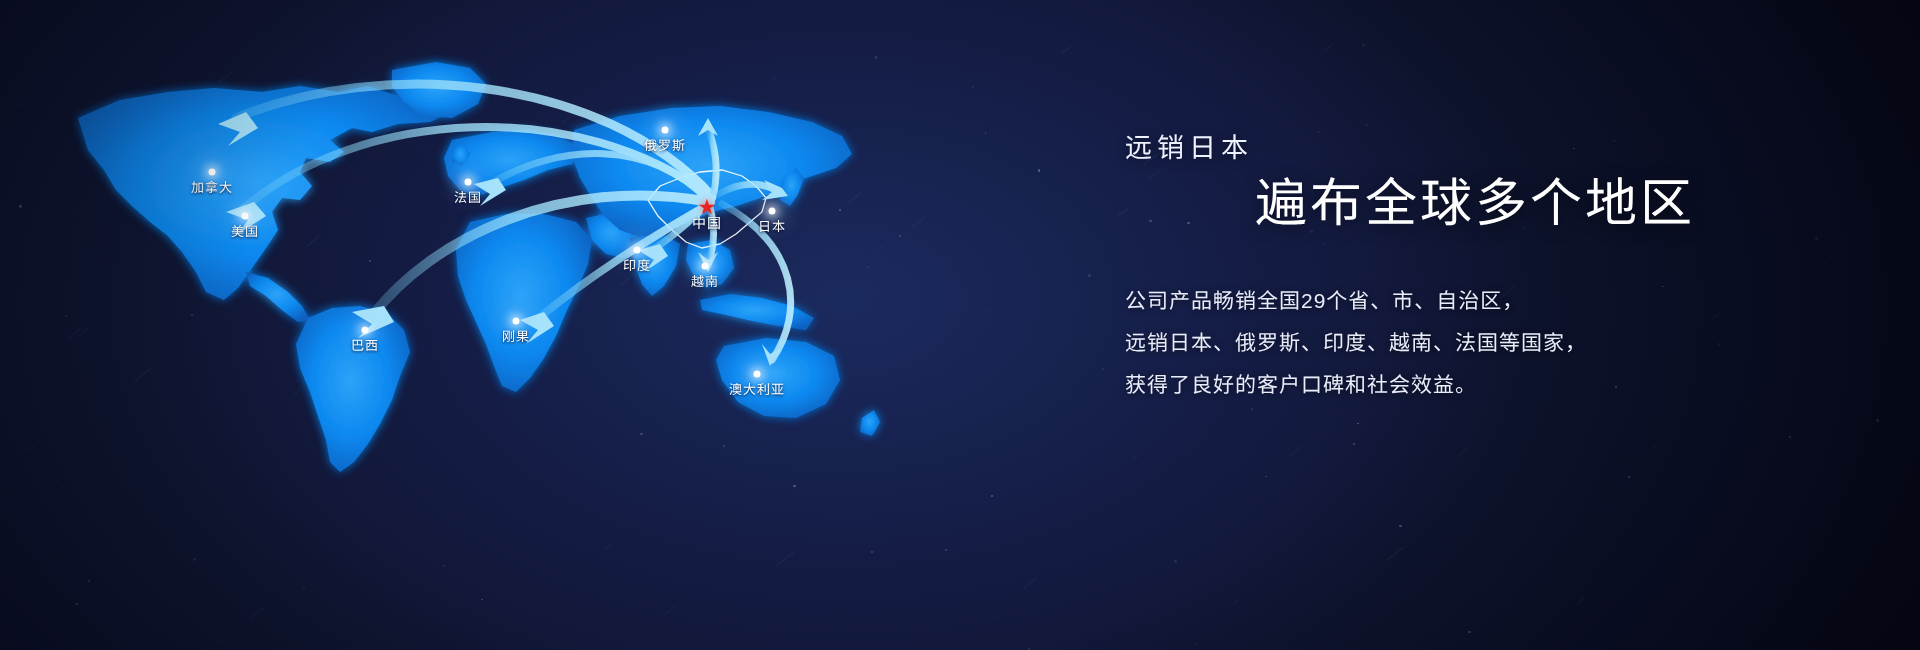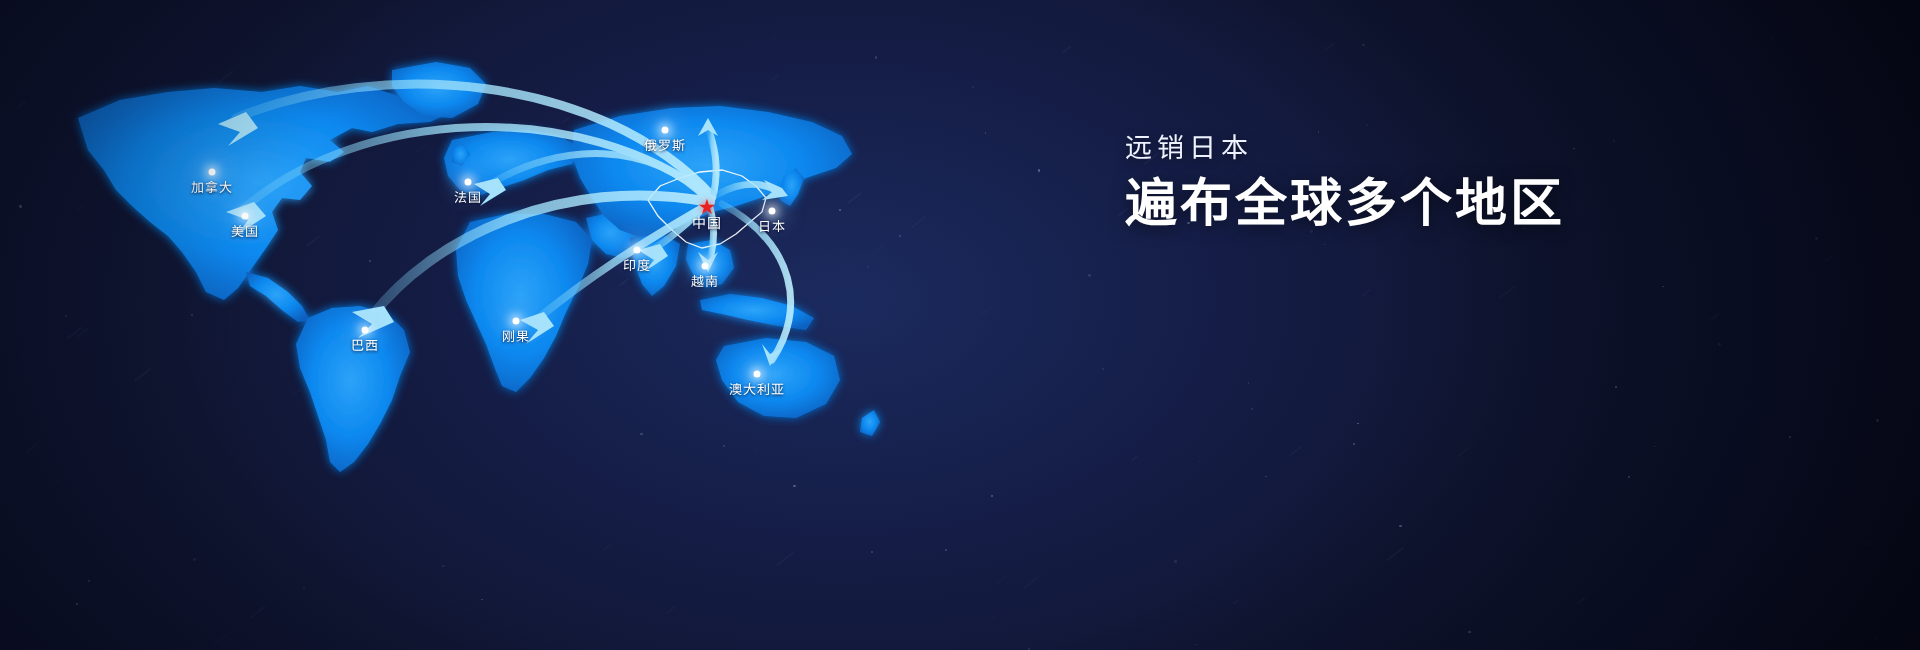--- a/index.html
+++ b/index.html
@@ -49,22 +49,23 @@
 
   
   #panel{position:absolute;left:1125px;top:132px;width:700px;}
   #eyebrow{
     color:#eef2ff;font-size:27px;line-height:1.2;letter-spacing:5px;
     font-weight:400;margin:0 0 10px 0;
     text-shadow:0 2px 10px rgba(0,0,0,.5);
   }
   #headline{
     color:#ffffff;font-size:52px;line-height:1.15;letter-spacing:3px;
-    font-weight:700;margin:0 0 46px 0;
+    font-weight:400;margin:0 0 46px 0;
     text-shadow:0 3px 16px rgba(0,0,0,.55);
+    text-align:center;
   }
   #desc{margin:0;}
   #desc .line{
     color:#e9edfb;font-size:21px;line-height:42px;letter-spacing:1px;
     white-space:nowrap;text-shadow:0 1px 6px rgba(0,0,0,.6);
   }
 </style>
 </head>
 <body>
 
@@ -360,15 +361,20 @@
           <span class="lbl">澳大利亚</span>
         </div>
       </div>
   </div>
 
   <div class="vignette"></div>
 
   <div id="panel">
     <div id="eyebrow">远销日本</div>
     <h1 id="headline">遍布全球多个地区</h1>
+    <div id="desc">
+        <div class="line">公司产品畅销全国29个省、市、自治区，</div>
+        <div class="line">远销日本、俄罗斯、印度、越南、法国等国家，</div>
+        <div class="line">获得了良好的客户口碑和社会效益。</div>
+      </div>
   </div>
 
 </div>
 
 </body></html>

